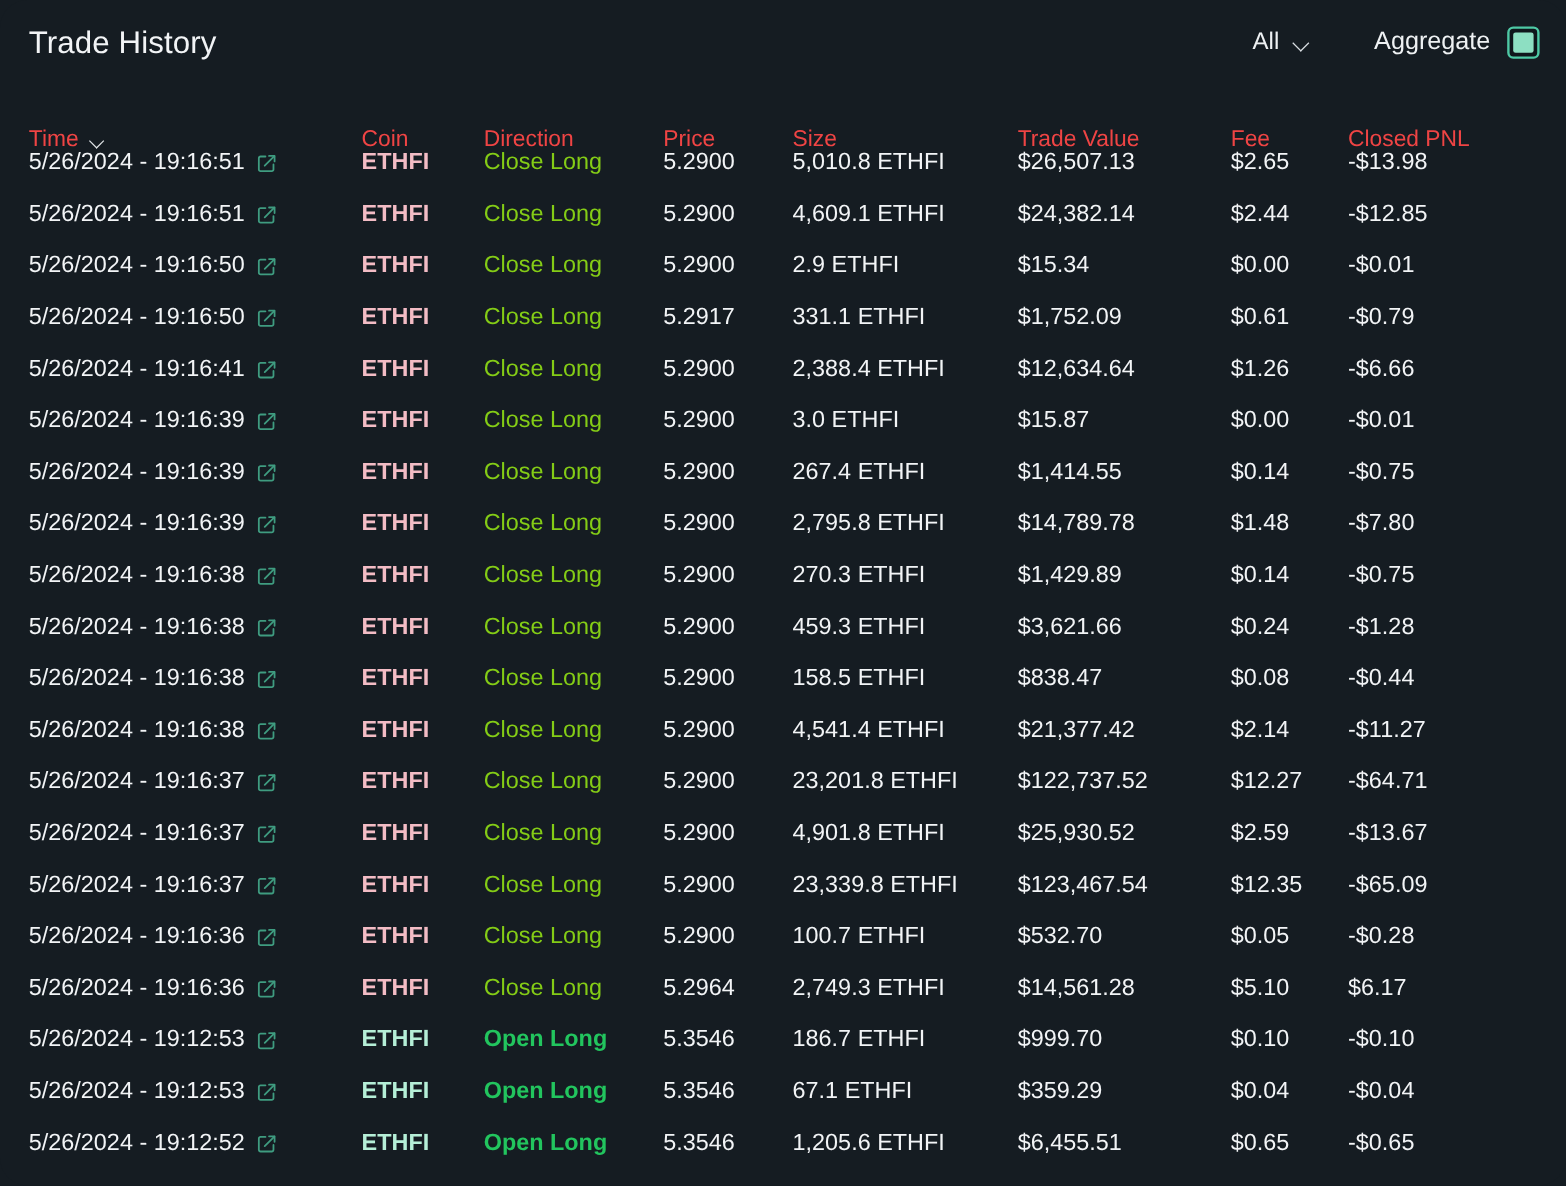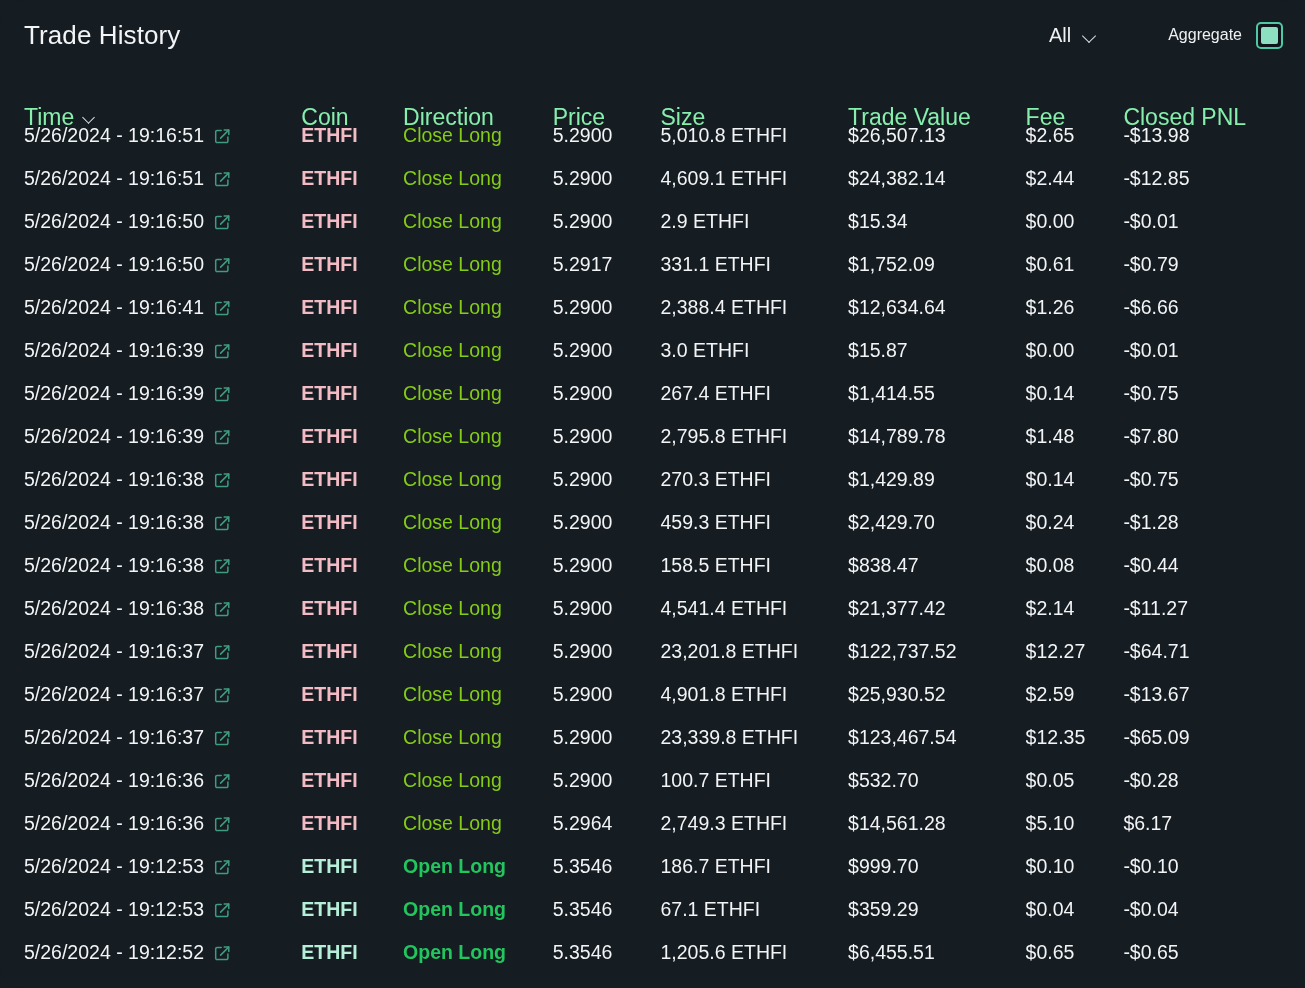--- a/index.html
+++ b/index.html
@@ -62,23 +62,22 @@
     transform: rotate(45deg);
   }
   .aggregate-wrap {
     display: flex;
     align-items: center;
     gap: 14px;
     margin-left: 44px;
     cursor: pointer;
   }
   .aggregate-label {
-    font-size: 16px;
+    font-size: 21px;
     color: #eef1f3;
-    margin-left: 18px;
   }
   .checkbox {
     width: 27px; height: 27px;
     border: 2px solid #4ec9a5;
     border-radius: 5px;
     background: #0f161b;
     display: flex;
     align-items: center;
     justify-content: center;
     cursor: pointer;
@@ -101,22 +100,22 @@
     height: 42px;
     margin-top: 2px;
   }
   .cell {
     font-size: 19.5px;
     color: #f2f4f6;
     white-space: nowrap;
     overflow: hidden;
   }
   .head-cell {
-    font-size: 23px;
-    color: #86efac;
+    font-size: 19px;
+    color: #ef4444;
     margin-top: 48px;
   }
   
   .c-time      { width: 278px; display: flex; align-items: center; gap: 10px; }
   .c-coin      { width: 102px; }
   .c-direction { width: 150px; }
   .c-price     { width: 108px; }
   .c-size      { width: 188px; }
   .c-value     { width: 178px; }
   .c-fee       { width: 98px; }
@@ -380,21 +379,21 @@
                 <path d="M7.2 2.4H3.1a1.4 1.4 0 0 0-1.4 1.4v9.4a1.4 1.4 0 0 0 1.4 1.4h9.4a1.4 1.4 0 0 0 1.4-1.4V9.1" stroke="#3f9c80" stroke-width="1.5" stroke-linecap="round" stroke-linejoin="round"></path>
                 <path d="M10.2 1.9h4.6v4.6" stroke="#3f9c80" stroke-width="1.5" stroke-linecap="round" stroke-linejoin="round"></path>
                 <path d="M6.6 10.1 14.6 2.1" stroke="#3f9c80" stroke-width="1.5" stroke-linecap="round" stroke-linejoin="round"></path>
               </svg>
             </a>
           </div>
           <div class="cell c-coin coin-long">ETHFI</div>
           <div class="cell c-direction dir-close">Close Long</div>
           <div class="cell c-price">5.2900</div>
           <div class="cell c-size">459.3 ETHFI</div>
-          <div class="cell c-value">$2,429.70</div>
+          <div class="cell c-value">$3,621.66</div>
           <div class="cell c-fee">$0.24</div>
           <div class="cell c-pnl">-$1.28</div>
         </div>
         <div class="row">
           <div class="cell c-time">
             <span class="time-text">5/26/2024 - 19:16:38</span>
             <a class="ext-icon">
               <svg viewBox="0 0 17 17" width="17" height="17" fill="none" xmlns="http://www.w3.org/2000/svg">
                 <path d="M7.2 2.4H3.1a1.4 1.4 0 0 0-1.4 1.4v9.4a1.4 1.4 0 0 0 1.4 1.4h9.4a1.4 1.4 0 0 0 1.4-1.4V9.1" stroke="#3f9c80" stroke-width="1.5" stroke-linecap="round" stroke-linejoin="round"></path>
                 <path d="M10.2 1.9h4.6v4.6" stroke="#3f9c80" stroke-width="1.5" stroke-linecap="round" stroke-linejoin="round"></path>

